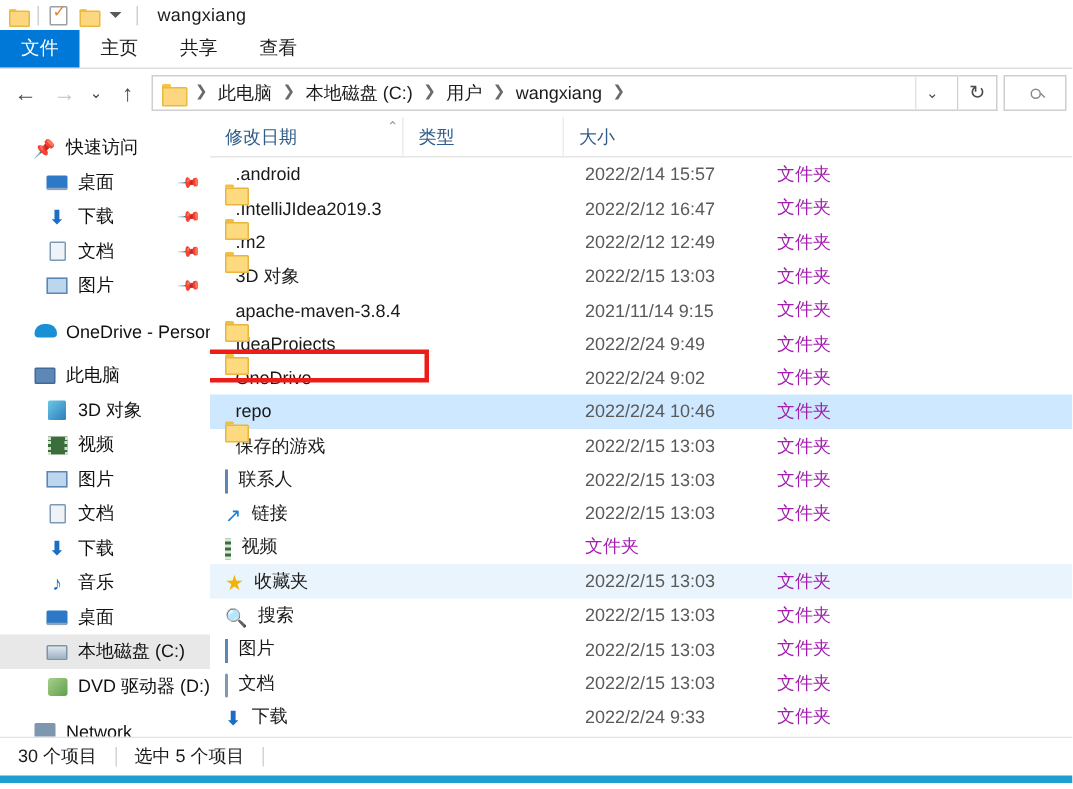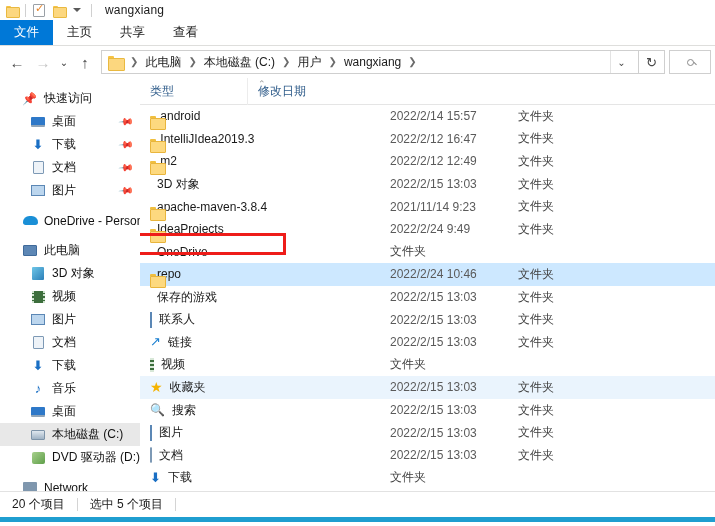--- a/index.html
+++ b/index.html
@@ -162,23 +162,23 @@
   .sort-caret {
     position: absolute; left: 118px; top: 1px; font-size: 9px; color: #9c9c9c;
   }
 
   .row {
     height: 22.6px; display: flex; align-items: center; font-size: 12px;
     color: #1a1a1a;
   }
   .row.selected { background: #cde8ff; }
   .row.hl { background: #eaf4fd; }
-  .c-name { display: flex; align-items: center; gap: 7px; padding-left: 10px; }
+  .c-name { display: flex; align-items: flex-end; gap: 7px; padding-left: 10px; }
   .c-date { color: #5a5a5a; }
-  .c-type { color: #404040; }
+  .c-type { color: #a21caf; }
   .c-size { color: #5a5a5a; text-align: right; padding-right: 14px; }
 
   
   .f-folder { position: relative; width: 15px; height: 12px; }
   .f-folder:before {
     content: ""; position: absolute; left: 0; top: 0;
     width: 6px; height: 2px; background: #f0bf3f; border-radius: 1px 1px 0 0;
   }
   .f-folder:after {
     content: ""; position: absolute; left: 0; top: 2px;
@@ -371,22 +371,23 @@
       <span class="ico">
           <span class="i-net"></span>
         </span>
       <span class="lbl">Network</span>
     </div>
   </div>
 
   <div class="listpane">
 
     <div class="col-head">
+      <div class="ch" style="width:128px">修改日期</div>
       <div class="ch" style="width:107px">类型</div>
-      <div class="ch" style="width:128px">修改日期</div>
+      <div class="ch" style="width:62px">大小</div>
       <div class="sort-caret">⌃</div>
     </div>
 
     <div id="rows">
         <div class="row">
           <div class="c-name" style="width:250px">
             <span><span class="f-folder"></span></span>
             <span>.android</span>
           </div>
           <div class="c-date" style="width:128px">2022/2/14 15:57</div>
@@ -418,38 +419,39 @@
           </div>
           <div class="c-date" style="width:128px">2022/2/15 13:03</div>
           <div class="c-type" style="width:107px">文件夹</div>
           <div class="c-size" style="width:62px"></div>
         </div>
         <div class="row">
           <div class="c-name" style="width:250px">
             <span><span class="f-folder"></span></span>
             <span>apache-maven-3.8.4</span>
           </div>
-          <div class="c-date" style="width:128px">2021/11/14 9:23</div>
+          <div class="c-date" style="width:128px">2021/11/14 9:15</div>
           <div class="c-type" style="width:107px">文件夹</div>
           <div class="c-size" style="width:62px"></div>
         </div>
         <div class="row">
           <div class="c-name" style="width:250px">
             <span><span class="f-folder"></span></span>
             <span>IdeaProjects</span>
           </div>
           <div class="c-date" style="width:128px">2022/2/24 9:49</div>
           <div class="c-type" style="width:107px">文件夹</div>
           <div class="c-size" style="width:62px"></div>
         </div>
         <div class="row">
           <div class="c-name" style="width:250px">
             <span><span class="f-cloud"></span></span>
             <span>OneDrive</span>
           </div>
+          <div class="c-date" style="width:128px">2022/2/24 9:02</div>
           <div class="c-type" style="width:107px">文件夹</div>
           <div class="c-size" style="width:62px"></div>
         </div>
         <div class="row selected">
           <div class="c-name" style="width:250px">
             <span><span class="f-folder"></span></span>
             <span>repo</span>
           </div>
           <div class="c-date" style="width:128px">2022/2/24 10:46</div>
           <div class="c-type" style="width:107px">文件夹</div>
@@ -524,31 +526,32 @@
           </div>
           <div class="c-date" style="width:128px">2022/2/15 13:03</div>
           <div class="c-type" style="width:107px">文件夹</div>
           <div class="c-size" style="width:62px"></div>
         </div>
         <div class="row">
           <div class="c-name" style="width:250px">
             <span><span class="f-down">⬇</span></span>
             <span>下载</span>
           </div>
+          <div class="c-date" style="width:128px">2022/2/24 9:33</div>
           <div class="c-type" style="width:107px">文件夹</div>
           <div class="c-size" style="width:62px"></div>
         </div>
         <div class="row">
           <div class="c-size" style="width:62px"></div>
         </div>
       </div>
 
     <div class="annot" style="left:-8px; top:155px; width:154px; height:22px;"></div>
   </div>
 </div>
 
 <div class="statusbar">
-  <span class="st-item">20 个项目</span>
+  <span class="st-item">30 个项目</span>
   <span class="st-div"></span>
   <span class="st-item">选中 5 个项目</span>
   <span class="st-div"></span>
 </div>
 <div class="bottom-accent"></div>
 
 </body></html>

